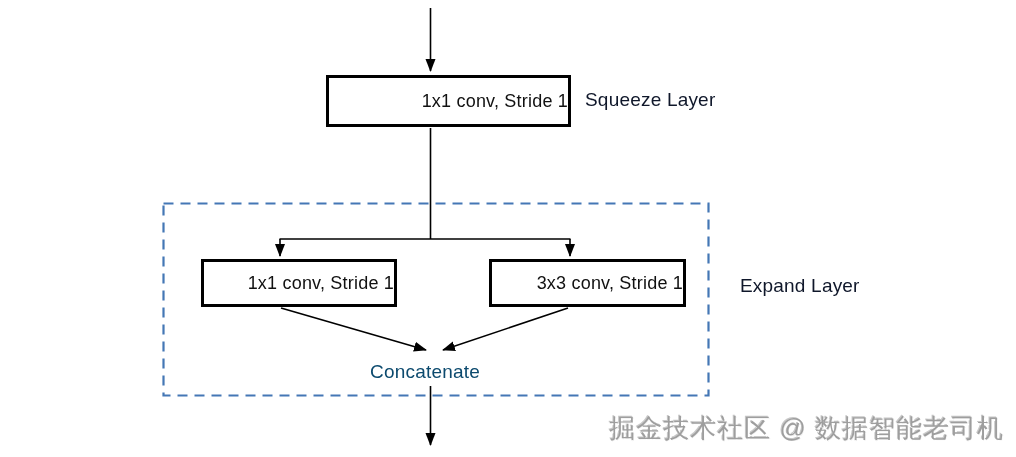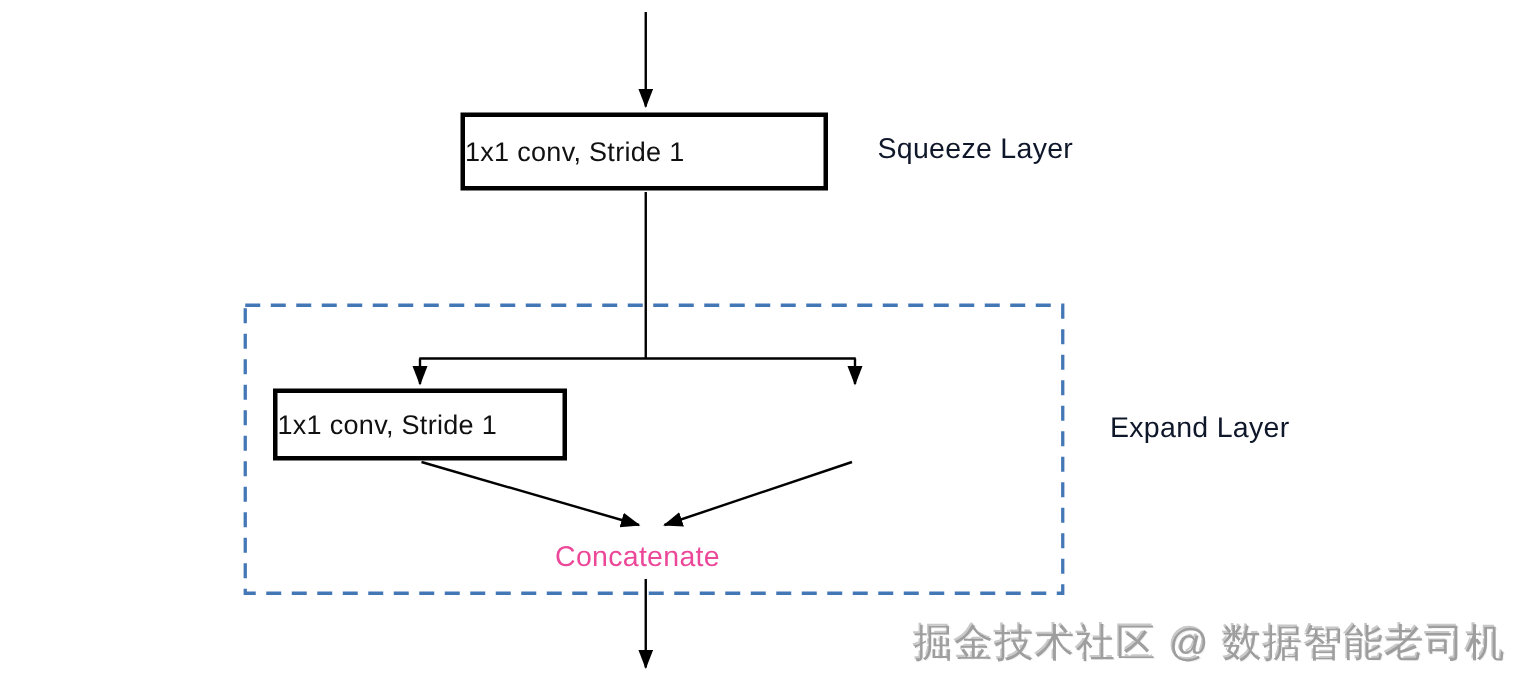--- a/index.html
+++ b/index.html
@@ -31,45 +31,46 @@
     stroke-width: 2.2;
     fill: none;
     stroke-dasharray: 10 7;
   }
   .node-box {
     position: absolute;
     border: 3px solid var(--box-border, #000000);
     background: #ffffff;
     display: flex;
     align-items: center;
-    justify-content: flex-start;
+    justify-content: flex-end;
     font-size: 18px;
     color: #111111;
     box-sizing: border-box;
     letter-spacing: 0.2px;
+    margin-left: 19px;
   }
   .squeeze-box { left: 307px; top: 75px;  width: 245px; height: 52px; }
   .expand-left-box  { left: 182px; top: 259px; width: 196px; height: 48px; }
   .expand-right-box { left: 470px; top: 259px; width: 197px; height: 48px; }
   .side-label {
     position: absolute;
     font-size: 19px;
     color: #0f172a;
     white-space: nowrap;
     letter-spacing: 0.2px;
   }
   .squeeze-side-label { left: 585px; top: 89px; }
   .expand-side-label  { left: 740px; top: 275px; }
   .merge-label {
     position: absolute;
     left: 355px; top: 361px;
     width: 140px;
     text-align: center;
     font-size: 19px;
-    color: #ec4899;
+    color: #0c4a6e;
     letter-spacing: 0.2px;
   }
   .watermark {
     position: absolute;
     right: 12px;
     top: 411px;
     font-size: 26px;
     font-weight: 400;
     white-space: nowrap;
     color: var(--watermark-color, #9e9e9e);
@@ -109,20 +110,23 @@
   <div class="node-box squeeze-box">
     <span>1x1 conv, Stride 1</span>
   </div>
 
   <div class="side-label squeeze-side-label">Squeeze Layer</div>
 
   <div class="node-box expand-left-box">
     <span>1x1 conv, Stride 1</span>
   </div>
 
+  <div class="node-box expand-right-box">
+    <span>3x3 conv, Stride 1</span>
+  </div>
 
   <div class="side-label expand-side-label">Expand Layer</div>
 
   <div class="merge-label">Concatenate</div>
 
   <div class="watermark">掘金技术社区 @ 数据智能老司机</div>
 
 </div>
 
 </body></html>

